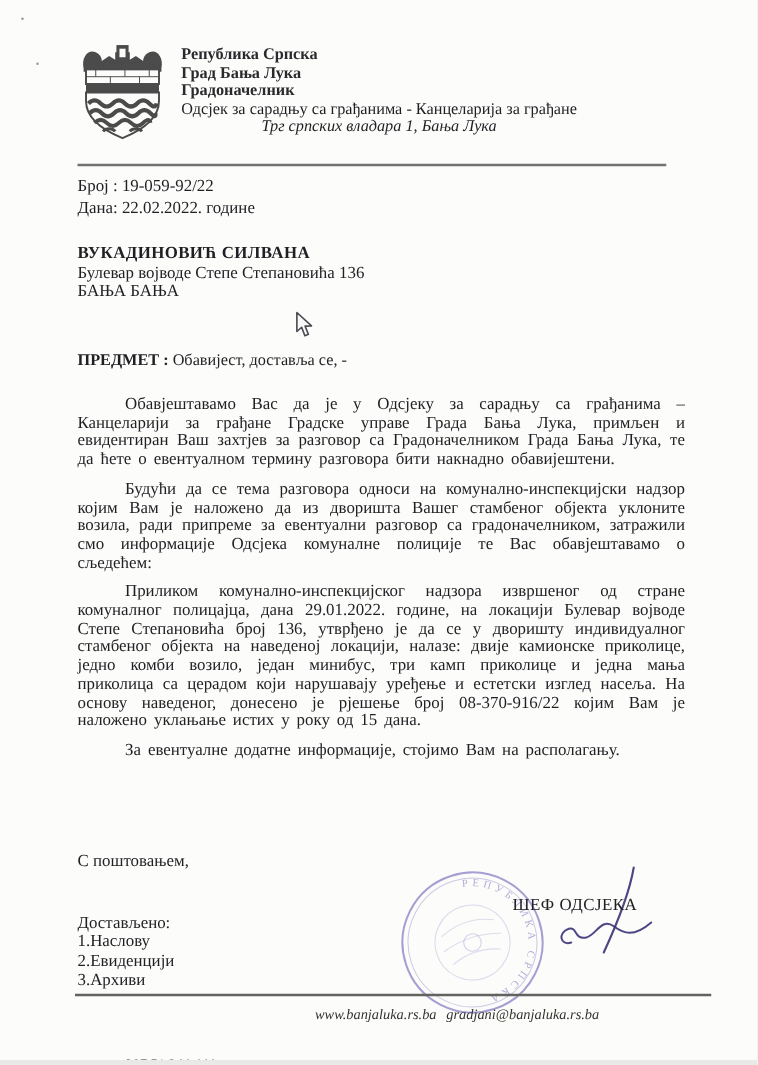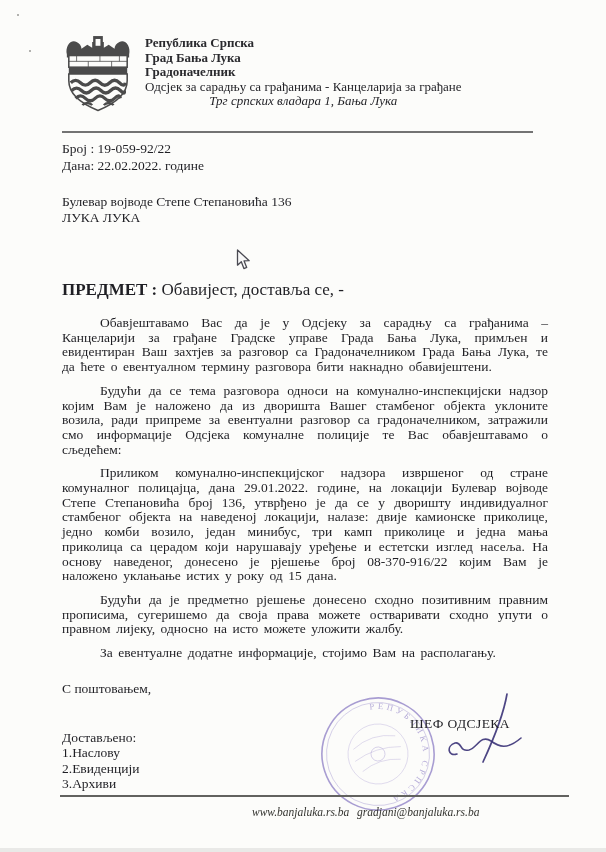--- a/index.html
+++ b/index.html
@@ -17,21 +17,21 @@
   .lh-text{padding-top:2px;font-size:13px;line-height:14.6px;}
   .lh-text .org{font-weight:bold;color:#2a2a2e;}
   .lh-text .dept-line{font-weight:normal;}
   .lh-text .addr-line{font-style:italic;text-align:center;}
   .rule-top{position:absolute;left:62px;top:131px;width:471px;height:2px;background:#5a5a5a;opacity:.85;}
   
   .meta{position:absolute;left:62px;top:141px;font-size:13.5px;line-height:16.5px;}
   .recipient{position:absolute;left:62px;top:194px;font-size:13.5px;line-height:15.5px;}
   .recipient .name{font-weight:bold;letter-spacing:.3px;}
   
-  .subject{position:absolute;left:62px;top:280px;font-size:17px;}
+  .subject{position:absolute;left:62px;top:280px;font-size:13px;}
   .subject .lbl{font-weight:bold;}
   
   .body-text{position:absolute;left:62px;top:316px;width:486px;font-size:13.5px;line-height:14.7px;text-align:justify;word-spacing:2.2px;}
   .body-text p{margin:0 0 9px 0;text-indent:38px;}
   
   .closing{position:absolute;left:62px;top:681px;font-size:13.5px;}
   .distribution{position:absolute;left:62px;top:730px;font-size:13.5px;line-height:15.4px;}
   .sig-title{position:absolute;left:410px;top:716px;font-size:13.5px;font-weight:normal;letter-spacing:.4px;}
   .sig-name{position:absolute;left:391px;top:752px;font-size:13px;}
   .stamp-wrap{position:absolute;left:318px;top:694px;width:120px;height:120px;opacity:.75;}
@@ -86,38 +86,38 @@
   </div>
 
   <div class="rule-top"></div>
 
   <div class="meta">
     <div>Број : 19-059-92/22</div>
     <div>Дана: 22.02.2022. године</div>
   </div>
 
   <div class="recipient">
+    <div class="name">ВУКАДИНОВИЋ СИЛВАНА</div>
     <div>Булевар војводе Степе Степановића 136</div>
-    <div>ЛУКА ЛУКА</div>
+    <div>БАЊА БАЊА</div>
   </div>
 
   <svg class="cursor" viewBox="0 0 15 22">
     <path d="M1.5,1 L1.5,16.2 L5.3,12.8 L7.9,19.6 L10.7,18.4 L8.1,11.9 L13.2,11.7 Z" fill="#f8f8f8" stroke="#4a4a52" stroke-width="1.3" stroke-linejoin="round"></path>
   </svg>
 
   <div class="subject">
     <span class="lbl">ПРЕДМЕТ :</span>
     <span>Обавијест, доставља се, -</span>
   </div>
 
   <div class="body-text">
     <p>Обавјештавамо Вас да је у Одсјеку за сарадњу са грађанима – Канцеларији за грађане Градске управе Града Бања Лука, примљен и евидентиран Ваш захтјев за разговор са Градоначелником Града Бања Лука, те да ћете о евентуалном термину разговора бити накнадно обавијештени.</p>
     <p>Будући да се тема разговора односи на комунално-инспекцијски надзор којим Вам је наложено да из дворишта Вашег стамбеног објекта уклоните возила, ради припреме за евентуални разговор са градоначелником, затражили смо информације Одсјека комуналне полиције те Вас обавјештавамо о сљедећем:</p>
     <p>Приликом комунално-инспекцијског надзора извршеног од стране комуналног полицајца, дана 29.01.2022. године, на локацији Булевар војводе Степе Степановића број 136, утврђено је да се у дворишту индивидуалног стамбеног објекта на наведеној локацији, налазе: двије камионске приколице, једно комби возило, један минибус, три камп приколице и једна мања приколица са церадом који нарушавају уређење и естетски изглед насеља. На основу наведеног, донесено је рјешење број 08-370-916/22 којим Вам је наложено уклањање истих у року од 15 дана.</p>
-    <p>Будући да је предметно рјешење донесено сходно позитивним правним прописима, сугеришемо да своја права можете остваривати сходно упути о правном лијеку, односно на исто можете уложити жалбу.</p>
     <p>За евентуалне додатне информације, стојимо Вам на располагању.</p>
   </div>
 
   <div class="closing">С поштовањем,</div>
 
   <div class="distribution">
     <div>Достављено:</div>
     <div>1.Наслову</div>
     <div>2.Евиденцији</div>
     <div>3.Архиви</div>

